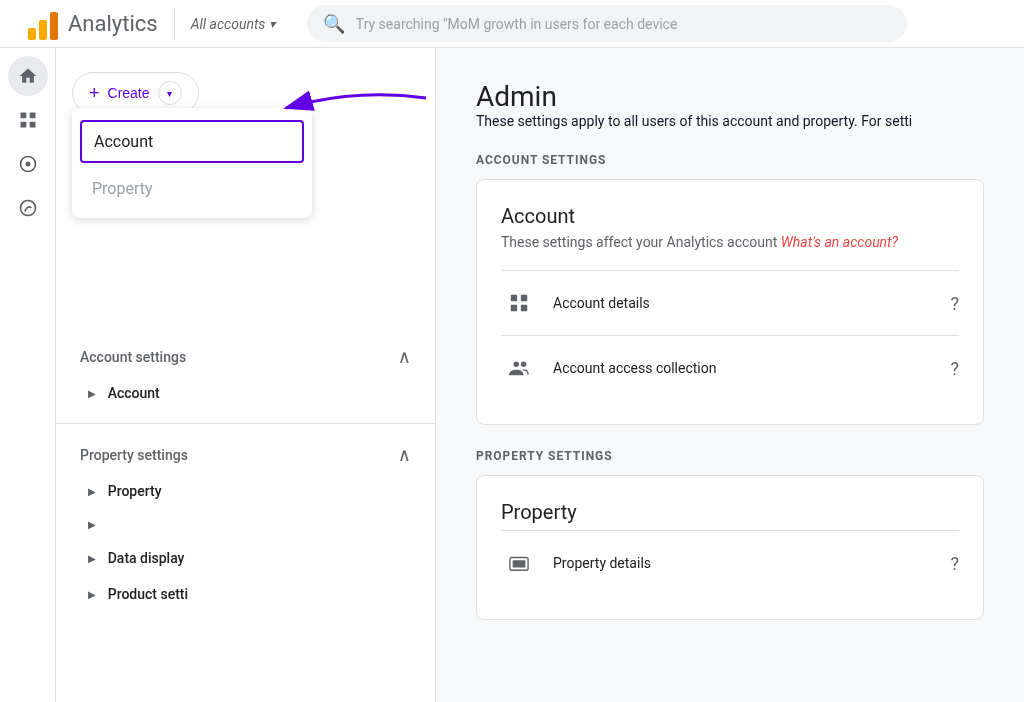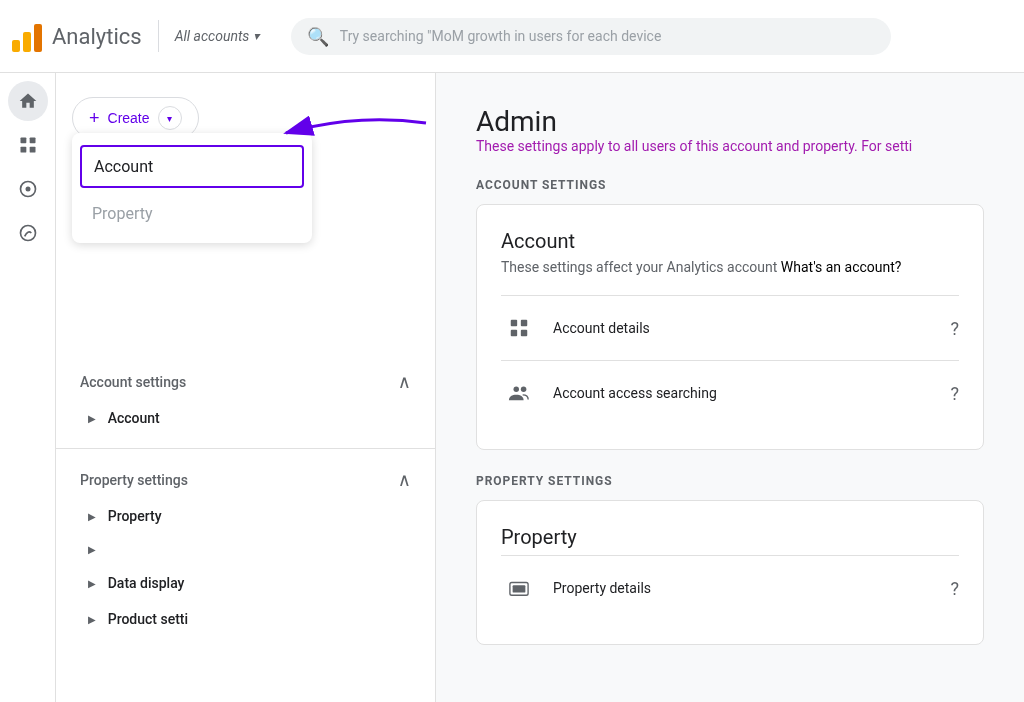--- a/index.html
+++ b/index.html
@@ -4,22 +4,22 @@
   <style>
     * { box-sizing: border-box; margin: 0; padding: 0; }
     body { font-family: 'Google Sans', Roboto, Arial, sans-serif; background: #f8f9fa; height: 702px; width: 1024px; overflow: hidden; display: flex; flex-direction: column; }
 
     
     .topbar {
       display: flex;
       align-items: center;
       background: #fff;
       border-bottom: 1px solid #e0e0e0;
-      height: 73px;
-      padding: 0 12px;
+      height: 48px;
+      padding: 0 28px;
       flex-shrink: 0;
       position: relative;
       z-index: 10;
     }
     .topbar-logo {
       display: flex;
       align-items: center;
       gap: 10px;
       cursor: pointer;
     }
@@ -227,21 +227,21 @@
       padding: 32px 40px;
       background: #f8f9fa;
     }
     .main-title {
       font-size: 28px;
       color: #202124;
       font-weight: 400;
     }
     .main-subtitle {
       font-size: 14px;
-      color: #a21caf;
+      color: #0f172a;
       margin-bottom: 24px;
       max-width: 560px;
     }
     .section-label {
       font-size: 12px;
       font-weight: 700;
       color: #5f6368;
       letter-spacing: 0.08em;
       margin-bottom: 12px;
       text-transform: uppercase;
@@ -258,22 +258,23 @@
       color: #202124;
       font-weight: 400;
       margin-bottom: 6px;
     }
     .card-desc {
       font-size: 14px;
       color: #5f6368;
       margin-bottom: 20px;
     }
     .card-desc a {
-      color: #000000;
+      color: #ef4444;
       text-decoration: none;
+      font-style: italic;
     }
     .card-row {
       display: flex;
       align-items: center;
       justify-content: space-between;
       padding: 14px 0;
       border-top: 1px solid #e0e0e0;
     }
     .card-row-left {
       display: flex;
@@ -448,21 +449,21 @@
       <div class="card-row">
         <div class="card-row-left">
           <div class="card-row-icon">
             <svg width="24" height="22" viewBox="0 0 24 24" fill="#5f6368">
               <circle cx="9" cy="8" r="3"></circle>
               <circle cx="17" cy="8" r="3"></circle>
               <path d="M1 20c0-4 3.5-6 8-6s8 2 8 6"></path>
               <path d="M16 14c3 0 6 1.5 6 5" stroke="#5f6368" stroke-width="1.5" fill="none"></path>
             </svg>
           </div>
-          <span>Account access searching</span>
+          <span>Account access collection</span>
         </div>
         <span class="card-row-help">?</span>
       </div>
     </div>
 
     <div class="section-label">PROPERTY SETTINGS</div>
     <div class="card">
       <h2 class="card-title">Property</h2>
       <div class="card-row">
         <div class="card-row-left">

